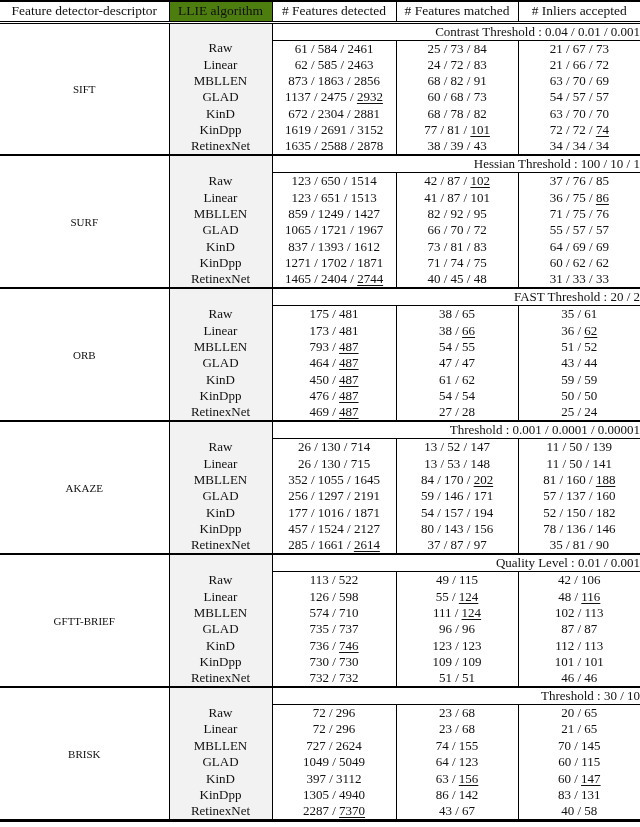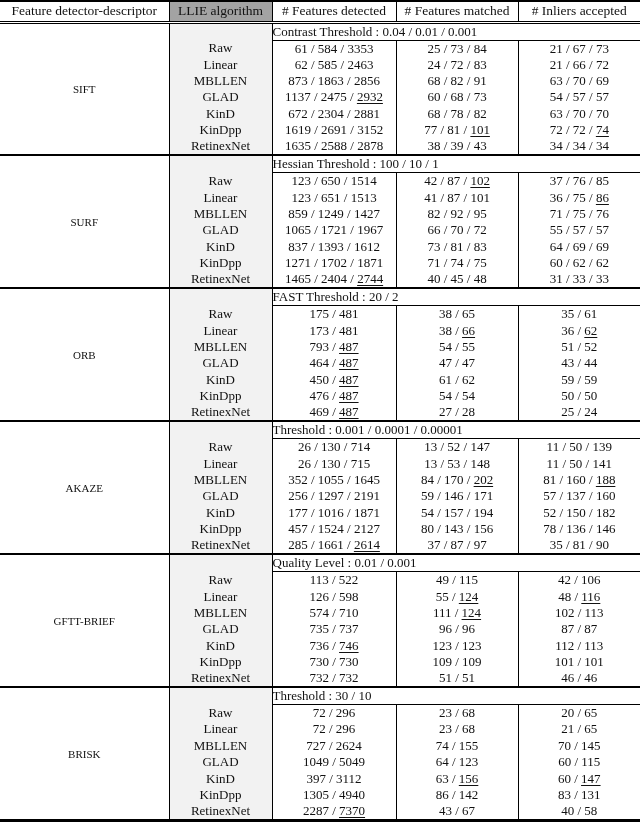--- a/index.html
+++ b/index.html
@@ -22,38 +22,38 @@
   td, th { padding: 0; margin: 0; overflow: hidden; white-space: nowrap; }
   thead tr { height: 21px; margin-left: 19px; }
   thead { border-bottom: 3px double #000; }
   th {
     font-weight: normal;
     font-size: 13.5px;
     text-align: center;
     background: #ffffff;
   }
   th.hdr-sep { border-right: 1px solid #000; }
-  th.hdr-alg { background: #a3a3a3; }
+  th.hdr-alg { background: #4d7c0f; }
   tbody.section { border-top: 2px solid #000; }
   tr.thr-row { height: 17px; }
   tr.data-row { height: 16.4px; margin-top: 45px; }
   .c-det {
     border-right: 1px solid #000;
     text-align: center;
     font-size: 11px;
     background: #ffffff;
   }
   .c-alg {
     border-right: 1px solid #000;
     text-align: center;
     font-size: 13px;
     background: #f2f2f2;
   }
   .c-thr {
-    text-align: left;
+    text-align: right;
     font-size: 13px;
     border-bottom: 1px solid #000;
   }
   .c-val {
     border-right: 1px solid #000;
     text-align: center;
     font-size: 13px;
   }
   .c-val.last { border-right: none; }
   .u { text-decoration: underline; text-underline-offset: 2px; text-align: right; }
@@ -81,21 +81,21 @@
       </tr>
     </thead>
   <tbody class="section">
         <tr class="thr-row">
           <td class="c-det" rowspan="8">SIFT</td>
           <td class="c-alg"></td>
           <td class="c-thr" colspan="3">Contrast Threshold : 0.04 / 0.01 / 0.001</td>
         </tr>
         <tr class="data-row">
           <td class="c-alg">Raw</td>
-          <td class="c-val"><span>61</span> / <span>584</span> / <span>3353</span></td>
+          <td class="c-val"><span>61</span> / <span>584</span> / <span>2461</span></td>
           <td class="c-val"><span>25</span> / <span>73</span> / <span>84</span></td>
           <td class="c-val last"><span>21</span> / <span>67</span> / <span>73</span></td>
         </tr>
         <tr class="data-row">
           <td class="c-alg">Linear</td>
           <td class="c-val"><span>62</span> / <span>585</span> / <span>2463</span></td>
           <td class="c-val"><span>24</span> / <span>72</span> / <span>83</span></td>
           <td class="c-val last"><span>21</span> / <span>66</span> / <span>72</span></td>
         </tr>
         <tr class="data-row">

